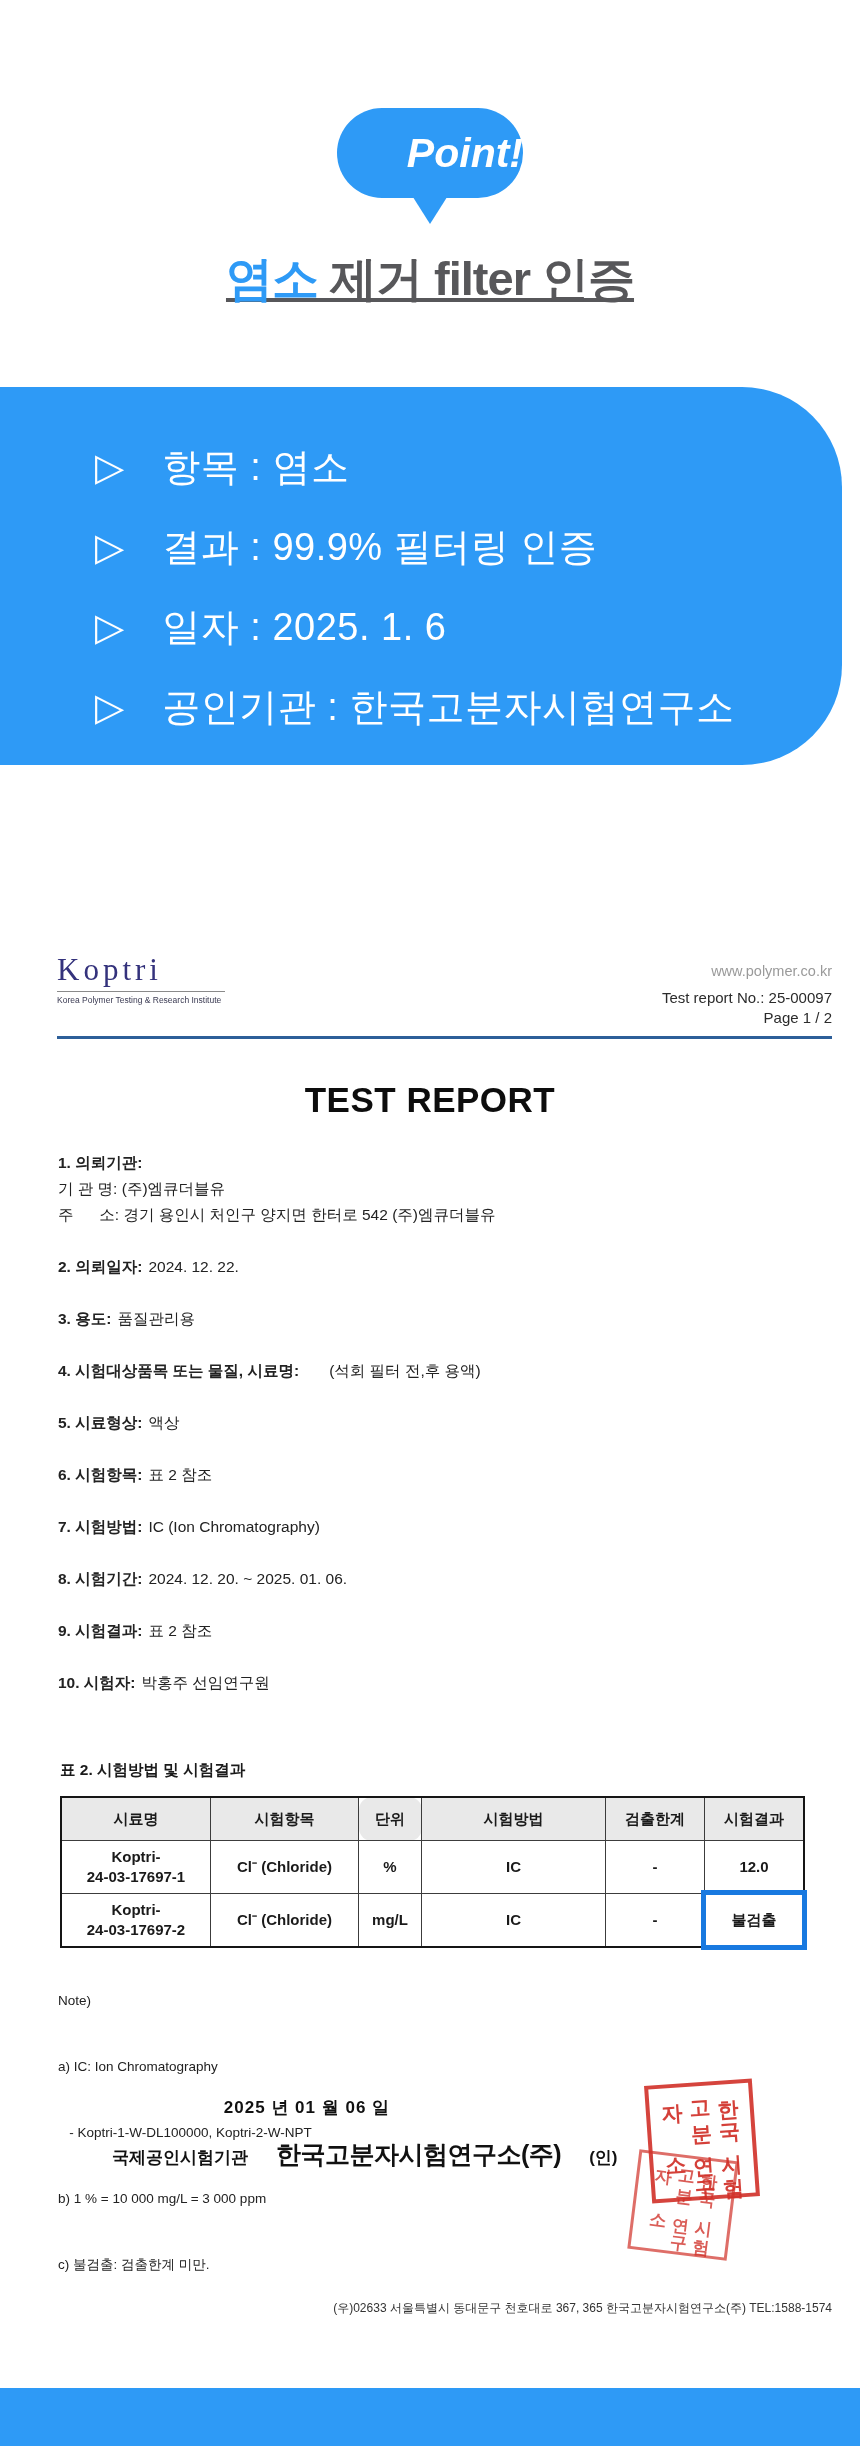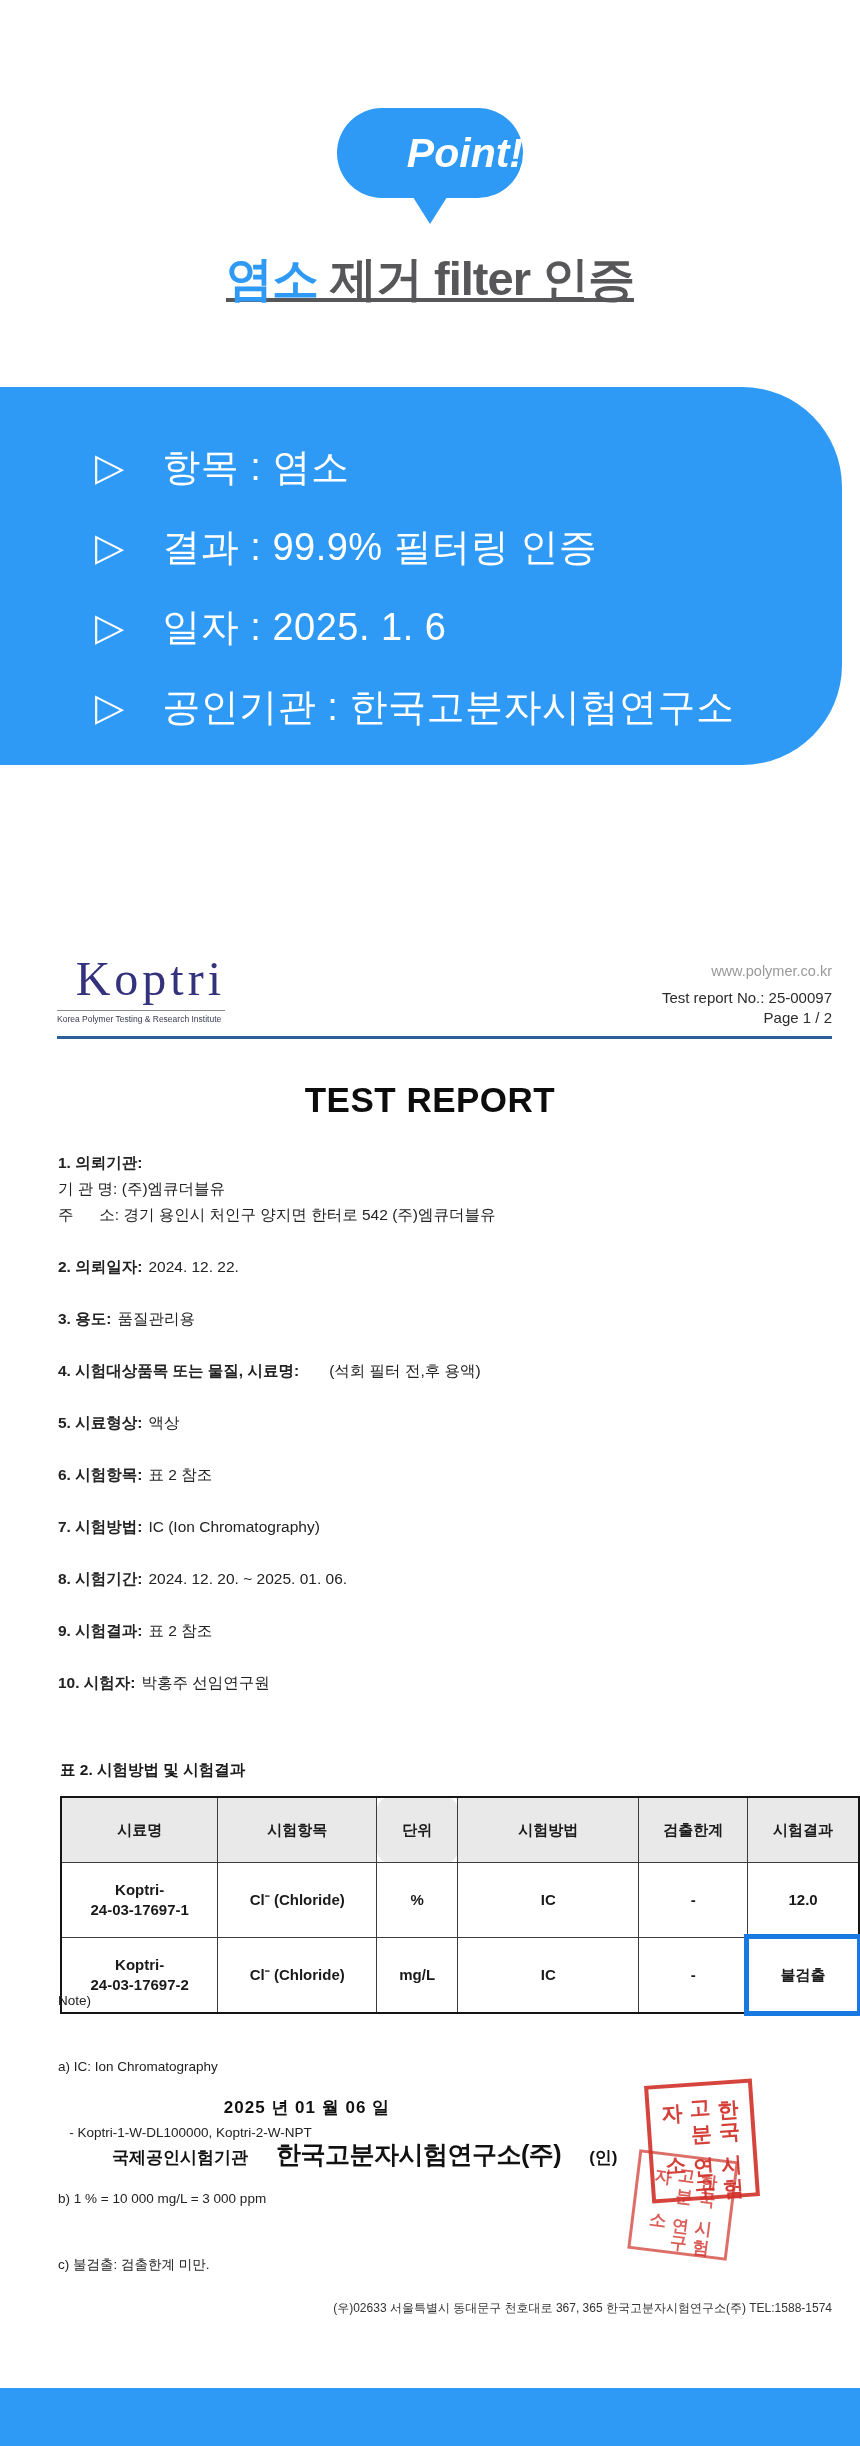--- a/index.html
+++ b/index.html
@@ -35,21 +35,21 @@
   }
   .hero-line{display:flex;align-items:center;height:80px;padding-left:95px;color:#ffffff;}
   .hero-line .tri{
     font-family:"DejaVu Sans",sans-serif;font-size:38px;line-height:1;
     margin-right:38px;font-weight:400;
   }
   .hero-line .txt{font-size:38px;font-weight:500;letter-spacing:.5px;}
 
   
   .logo{left:57px;top:953px;}
-  .logo-name{font-family:"Liberation Serif",serif;font-size:48px;line-height:1.1;color:#34327c;letter-spacing:4px;text-align:right;}
+  .logo-name{font-family:"Liberation Serif",serif;font-size:31px;line-height:1.1;color:#34327c;letter-spacing:4px;}
   .logo-underline{width:168px;border-top:1.5px solid #8a8a8a;margin-top:4px;}
   .logo-sub{margin-top:3px;font-size:8.5px;color:#3a3a52;white-space:nowrap;}
   .hdr-right{right:28px;top:963px;text-align:right;color:#2b2b2b;}
   .hdr-right .site{font-size:14.5px;color:#9a9a9a;margin-bottom:9px;}
   .hdr-right .repno,.hdr-right .page{font-size:15px;line-height:20px;}
   .rule{left:57px;top:1036px;width:775px;height:3px;background:#2d5f99;}
 
   .doc-title{left:0;top:1080px;width:860px;text-align:center;font-size:35px;font-weight:700;color:#0d0d0d;letter-spacing:.5px;}
 
   
@@ -59,21 +59,21 @@
   .items b{font-weight:700;}
   .items .val{font-weight:400;margin-left:6px;}
   .items .val4{margin-left:30px;}
 
   
   .tbl-caption{left:60px;top:1760px;font-size:15.5px;font-weight:700;color:#1a1a1a;}
   table.results{border-collapse:collapse;position:absolute;left:60px;top:1796px;
     font-size:15px;color:#1a1a1a;table-layout:fixed;}
   table.results th,table.results td{
     border:1.5px solid #3c3c3c;text-align:center;vertical-align:middle;
-    font-weight:700;padding:11px;
+    font-weight:700;padding:0;
   }
   table.results{border:2.5px solid #151515;}
   table.results th{background:#e9e9e9;height:42px;}
   table.results td{height:52px;line-height:20px;}
   table.results .c0{width:148px;}.results .c1{width:147px;}.results .c2{width:62px;border-radius:13px;}
   .results .c3{width:183px;}.results .c4{width:98px;}.results .c5{width:98px;}
   td.hl-cell{position:relative;}
   .result-highlight{position:absolute;left:-4px;top:-4px;right:-4px;bottom:-4px;border:5px solid #1879e0;pointer-events:none;}
 
   

